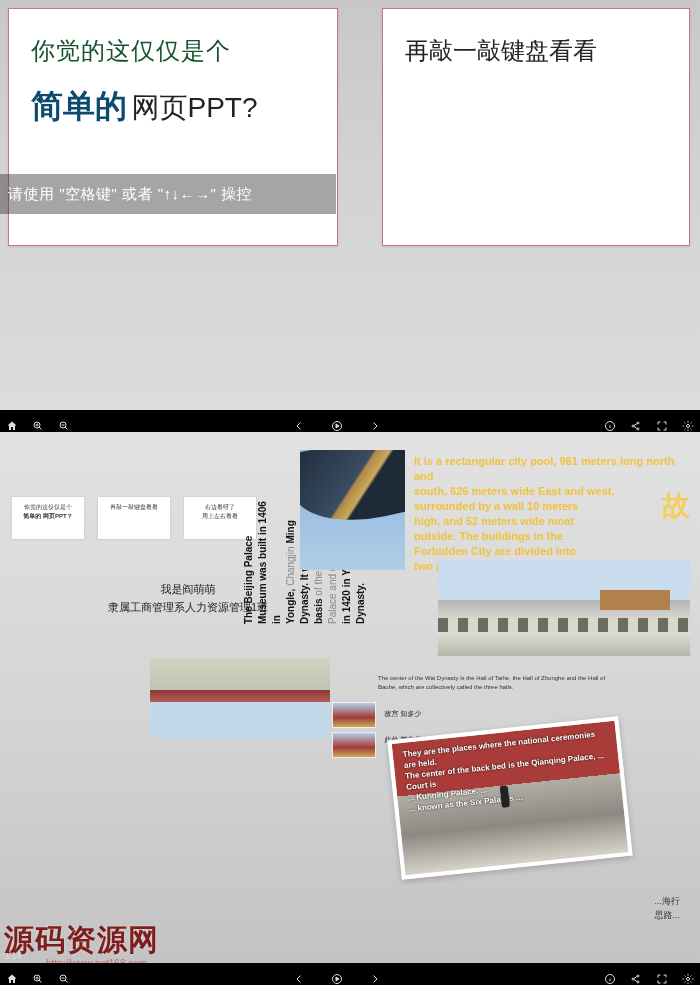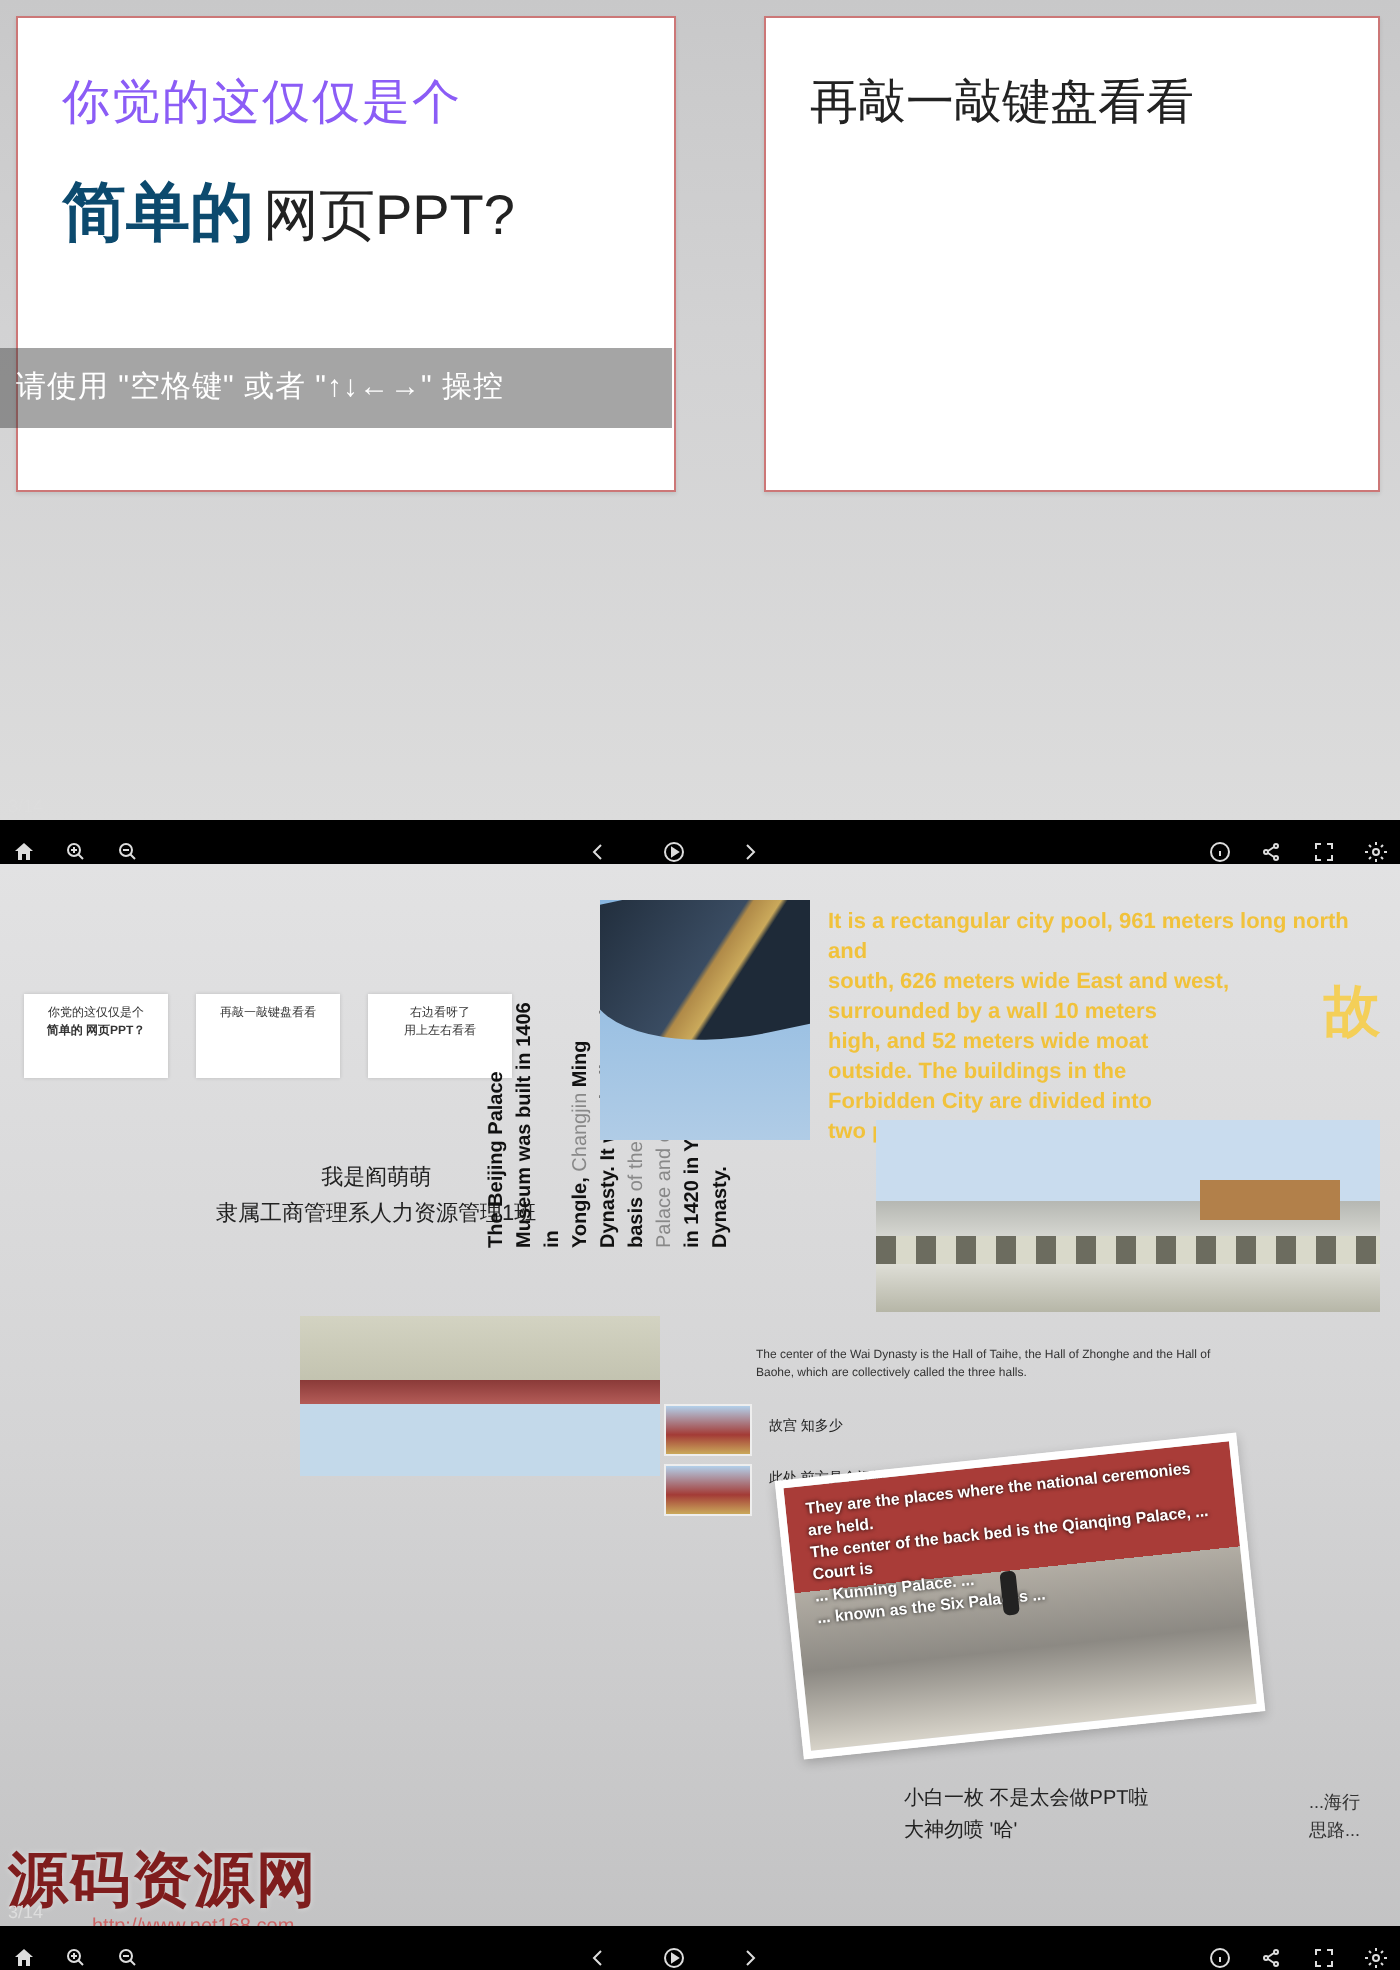--- a/index.html
+++ b/index.html
@@ -4,21 +4,21 @@
 <style>
   * { margin:0; padding:0; box-sizing:border-box; }
   body { width:700px; height:985px; font-family:"Microsoft YaHei",Arial,sans-serif; background:#bdbdbd; position:relative; overflow:hidden; }
 
   
   .top-area { position:absolute; left:0; top:0; width:700px; height:410px;
     background:linear-gradient(to bottom,#c8c8c9 0%,#d2d2d3 40%,#dcdcdc 100%); }
   .card { position:absolute; background:#fff; border:1px solid #c77; box-shadow:0 1px 2px rgba(0,0,0,.1); padding:26px 22px 0 22px; }
   .card1 { left:8px; top:8px; width:330px; height:238px; }
   .card2 { left:382px; top:8px; width:308px; height:238px; }
-  .c1-line1 { font-size:24px; color:#8b5cf6; letter-spacing:1px; }
+  .c1-line1 { font-size:24px; color:#14532d; letter-spacing:1px; }
   .c1-line2a { font-size:32px; font-weight:900; color:#0c4a6e; display:inline; }
   .c1-line2b { font-size:28px; color:#222; display:inline; }
   .c2-line { font-size:24px; color:#222; }
   .instr { position:absolute; left:0; top:174px; width:336px; height:40px; background:rgba(55,55,55,.45); color:#fff; font-size:15px; line-height:40px; padding-left:8px; letter-spacing:.5px; }
 
   
   .bar { position:absolute; left:0; width:700px; height:22px; background:#000000; color:#ccc; font-size:10px; display:flex; align-items:flex-end; }
   .bar1 { top:410px; }
   .bar2 { top:963px; }
   .b-left  { display:flex; align-items:center; gap:14px; padding-left:6px; }
@@ -228,24 +228,20 @@
 
   <div class="path">
     <div class="path-ov">
       <span>They are the places where the national ceremonies are held.</span><br>
       <span>The center of the back bed is the Qianqing Palace, ... Court is</span><br>
       <span>... Kunning Palace. ...</span><br>
       <span>... known as the Six Palaces ...</span>
     </div>
   </div>
 
-  <div class="br">
-    <div>小白一枚  不是太会做PPT啦</div>
-    <div>大神勿喷 '哈'</div>
-  </div>
   <div class="br2">
     <div>...海行</div>
     <div>思路...</div>
   </div>
 </div>
 
 <div class="wm">源码资源网</div>
 <div class="wmurl">http://www.net168.com</div>
 
 <div class="bar bar2">

